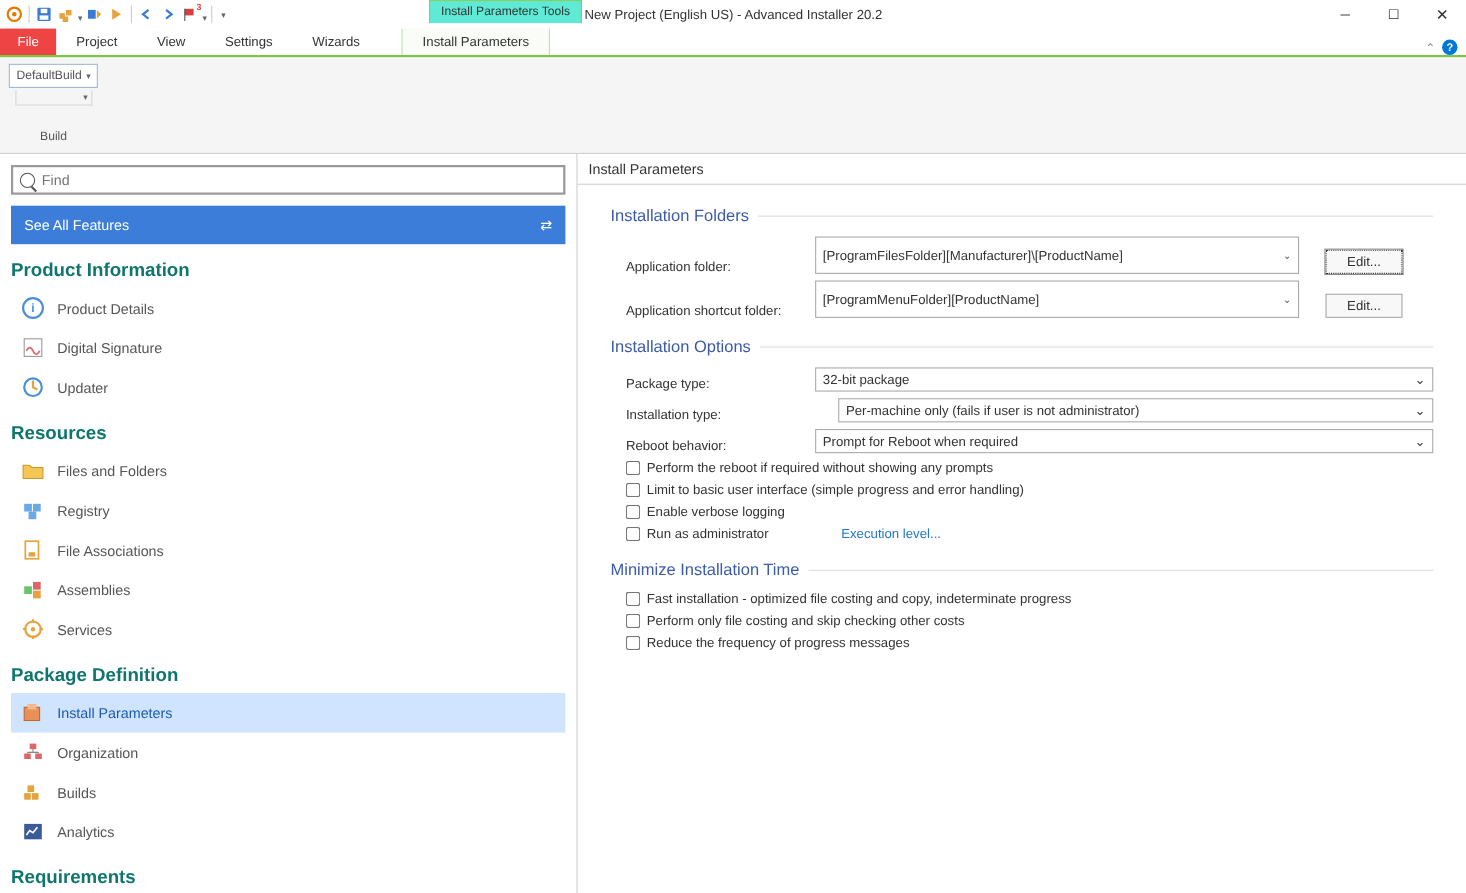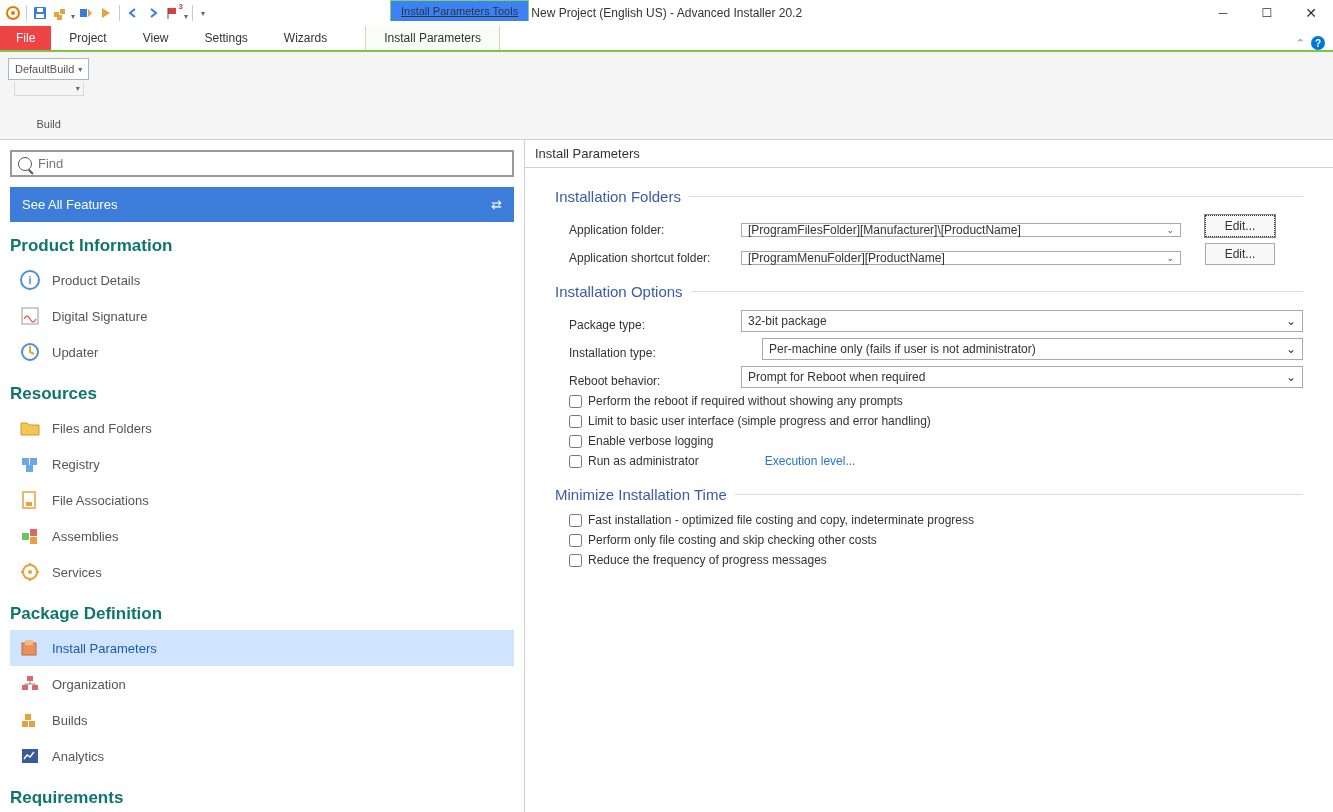--- a/index.html
+++ b/index.html
@@ -6,21 +6,21 @@
 body { font-family: "Segoe UI", Tahoma, sans-serif; font-size: 12px; color: #333; background: #fff; overflow: hidden; }
 .titlebar-left { display: flex; align-items: center; padding-left: 4px; gap: 2px; }
 .tb-icon { width: 18px; height: 18px; display: flex; align-items: center; justify-content: center; font-size: 13px; }
 .tb-sep { width: 1px; height: 16px; background: #ccc; margin: 0 2px; }
 .app-title { flex: 1; padding-left: 20px; font-size: 12px; color: #333; }
 .win-controls { display: flex; }
 .win-btn { width: 44px; height: 26px; display: flex; align-items: center; justify-content: center; font-size: 12px; }
 .win-btn.close { font-size: 14px; }
 
 .titlerow { display: flex; align-items: center; height: 26px; position: relative; }
-.ctx-label { position: absolute; left: 390px; top: 0; background: #3b82f6; padding: 4px 10px; font-size: 11px; border: 1px solid #88d060; border-bottom: none; text-decoration: underline; }
+.ctx-label { position: absolute; left: 390px; top: 0; background: #5eead4; padding: 4px 10px; font-size: 11px; border: 1px solid #88d060; border-bottom: none; }
 
 
 .menu-tabs { display: flex; align-items: flex-end; height: 26px; border-bottom: 2px solid #7bc642; background: #fff; position: relative; }
 .tab { padding: 5px 18px; font-size: 12px; cursor: default; }
 .tab.file { background: #ef4444; color: #fff; padding: 5px 16px; }
 .tab.context { border-left: 1px solid #c4dfb0; border-right: 1px solid #c4dfb0; background: #fafdf7; margin-left: 20px; }
 .menu-spacer { flex: 1; }
 .help-icon { margin-right: 8px; display:flex; align-items:center; gap:6px;}
 .chevup { color:#888; font-size:11px; }
 .help-circ { width: 14px; height: 14px; border-radius: 50%; background: #0078d7; color: #fff; display:flex; align-items:center; justify-content:center; font-size:10px; font-weight:bold;}
@@ -56,21 +56,21 @@
 .content { flex: 1; display: flex; flex-direction: column; }
 .content-header { border-bottom: 1px solid #d0d0d0; padding: 6px 10px; font-size: 13px; }
 .content-body { padding: 20px 30px; overflow-y: auto; }
 
 .section-title { color: #3b5ba8; font-size: 15px; font-weight: 400; display: flex; align-items: center; gap: 8px; margin-top: 18px; margin-bottom: 10px; }
 .section-title:first-child { margin-top: 0; }
 .section-title .line { flex: 1; height: 1px; background: #ddd; }
 
 .form-row { display: flex; align-items: flex-end; margin-bottom: 6px; padding-left: 14px; }
 .form-label { width: 172px; font-size: 12px; color: #333; }
-.form-combo { flex: 1; max-width: 440px; border: 1px solid #aaa; background: #fff; padding: 3px 6px; font-size: 12px; display: flex; align-items: center; justify-content: space-between; height: 14px; }
+.form-combo { flex: 1; max-width: 440px; border: 1px solid #aaa; background: #fff; padding: 3px 6px; font-size: 12px; display: flex; align-items: center; justify-content: space-between; height: 34px; }
 .form-combo .dd { font-size: 9px; color: #555; }
 .form-select { flex: 1; border: 1px solid #aaa; background: #fff; padding: 3px 6px; font-size: 12px; display: flex; align-items: center; justify-content: space-between; height: 22px; }
 .edit-btn { width: 70px; margin-left: 24px; border: 1px solid #aaa; background: #f8f8f8; padding: 3px 8px; font-size: 12px; text-align: center; height: 22px; }
 .edit-btn.focused { border: 1px dotted #333; outline: 1px solid #888; }
 
 .check-row { display: flex; align-items: center; margin-bottom: 6px; padding-left: 14px; gap: 6px; }
 .check-row input { width: 13px; height: 13px; }
 .check-row label { font-size: 12px; color: #333; }
 .link { color: #2277cc; font-size: 12px; cursor: default; }
 .run-admin-row { display: flex; align-items: center; padding-left: 14px; gap: 6px;}

